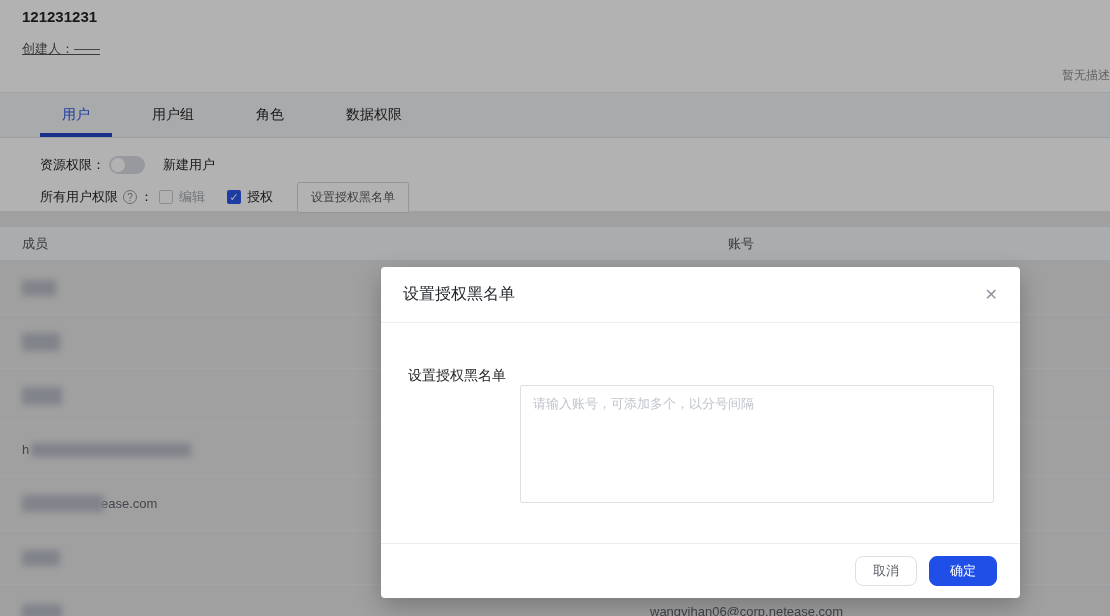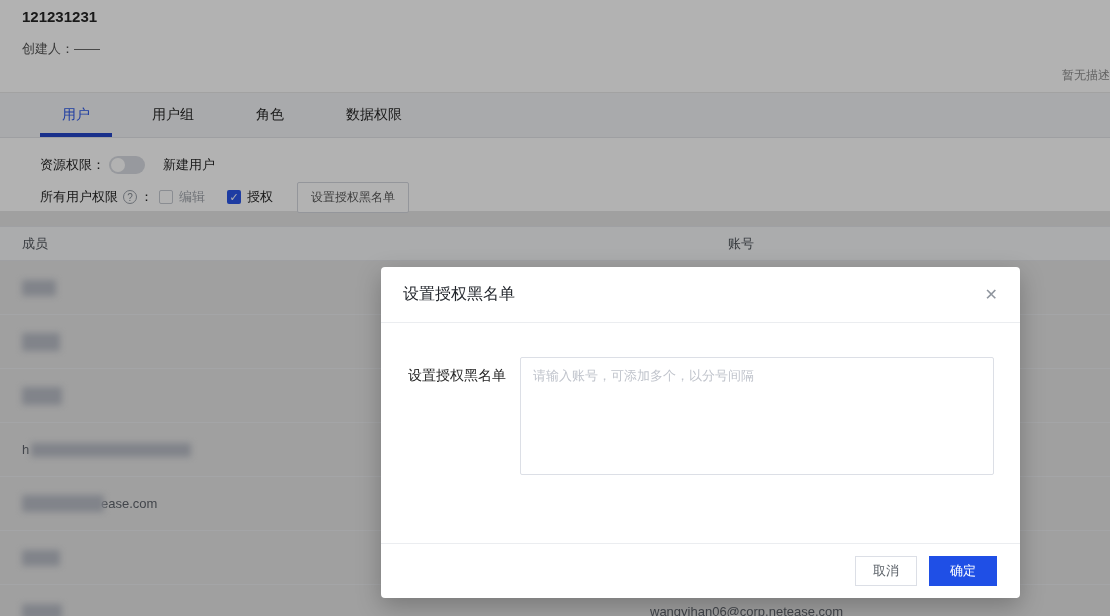--- a/index.html
+++ b/index.html
@@ -5,21 +5,21 @@
   * { margin:0; padding:0; box-sizing:border-box; }
   html,body { background:#fff; }
   .screen {
     position:relative; width:1110px; height:616px; overflow:hidden;
     background:#e5e5e5; font-family:"Liberation Sans","DejaVu Sans",sans-serif;
     color:#262626;
   }
   
   .page-header { height:93px; padding:8px 0 0 22px; border-bottom:1px solid #e8e8e8; background:#fff; }
   .page-title { font-size:15px; font-weight:600; color:#262626; }
-  .page-creator { margin-top:15px; font-size:13px; color:#545454; }
+  .page-creator { margin-top:15px; font-size:13px; color:#545454;text-decoration:underline; }
   .page-desc { margin-top:9px; font-size:12px; color:#8c8c8c;text-align:right; }
   
   .tabbar { height:45px; background:#f3f4f6; border-bottom:1px solid #e2e4e8; display:flex; padding-left:40px; }
   .tab { position:relative; padding:0 22px; margin-right:18px; line-height:43px; font-size:14px; color:#262626; cursor:pointer; }
   .tab.active { color:#2b57e8; font-weight:500; }
   .tab.active::after { content:""; position:absolute; left:0; right:0; bottom:0; height:4px; background:#2446c8; }
   
   .toolbar { padding:16px 0 0 40px; background:#fff; }
   .tb-row { display:flex; align-items:center; font-size:13px; color:#262626; }
   .tb-row1 { height:22px; }
@@ -45,24 +45,24 @@
   .member-suffix { margin-left:-3px; color:#5f646c; }
   .row-account { position:absolute; left:650px; top:0; line-height:54px; color:#5f646c; }
   
   .mask { position:absolute; inset:0; background:rgba(0,0,0,0.30); }
   .modal { position:absolute; left:381px; top:267px; width:639px; height:331px; background:#fff; border-radius:4px; box-shadow:0 8px 24px rgba(0,0,0,0.25); }
   .modal-header { height:56px; display:flex; align-items:center; justify-content:space-between; padding:0 22px; border-bottom:1px solid #ebedf0; }
   .modal-title { font-size:16px; color:#1f2329; }
   .modal-close { font-size:16px; color:#8f959e; cursor:pointer; background:none; border:none; line-height:1; font-family:inherit; }
   .modal-body { display:flex; padding:34px 24px 0 27px; }
   .modal-label { width:98px; margin-right:14px; padding-top:10px; font-size:14px; color:#262626; flex:none; }
-  .modal-textarea { width:474px; height:118px; border:1px solid #dcdfe6; border-radius:2px; padding:9px 12px; font-size:13px; color:#333; resize:none; outline:none; font-family:inherit; background:#fff; }
+  .modal-textarea { width:474px; height:118px; border:1px solid #dcdfe6; border-radius:2px; padding:9px 12px; font-size:13px; color:#333; resize:none; outline:none; font-family:inherit; background:#fff;margin-top:28px; }
   .modal-textarea::placeholder { color:#c0c4cc; }
   .modal-footer { position:absolute; left:0; right:0; bottom:0; height:55px; border-top:1px solid #ebedf0; display:flex; align-items:center; justify-content:flex-end; padding-right:23px; gap:12px; }
-  .btn { height:30px; border-radius:0; font-size:13px; cursor:pointer; font-family:inherit; }
+  .btn { height:30px; border-radius:8px; font-size:13px; cursor:pointer; font-family:inherit; }
   .btn-cancel { width:62px; background:#fff; border:1px solid #dcdfe6; color:#595f66; }
   .btn-confirm { width:68px; background:#1f4fe6; border:1px solid #1f4fe6; color:#fff; }
 </style>
 </head>
 <body>
 
 <div class="screen">
 
   <div class="page-header">
     <div class="page-title">121231231</div>

